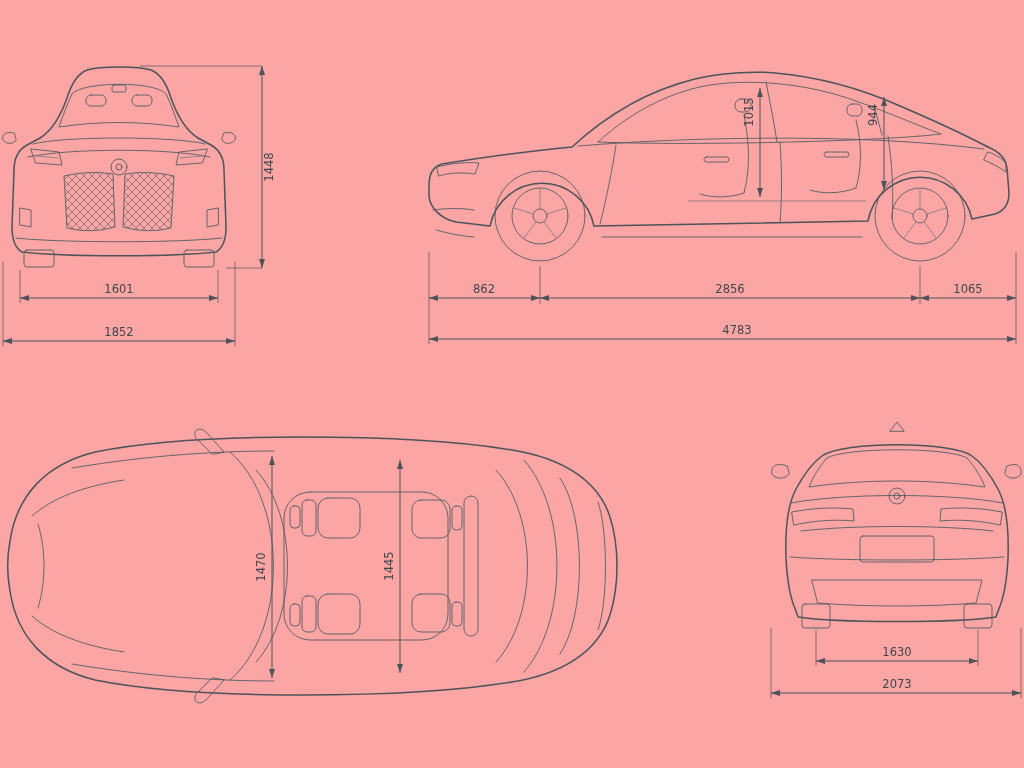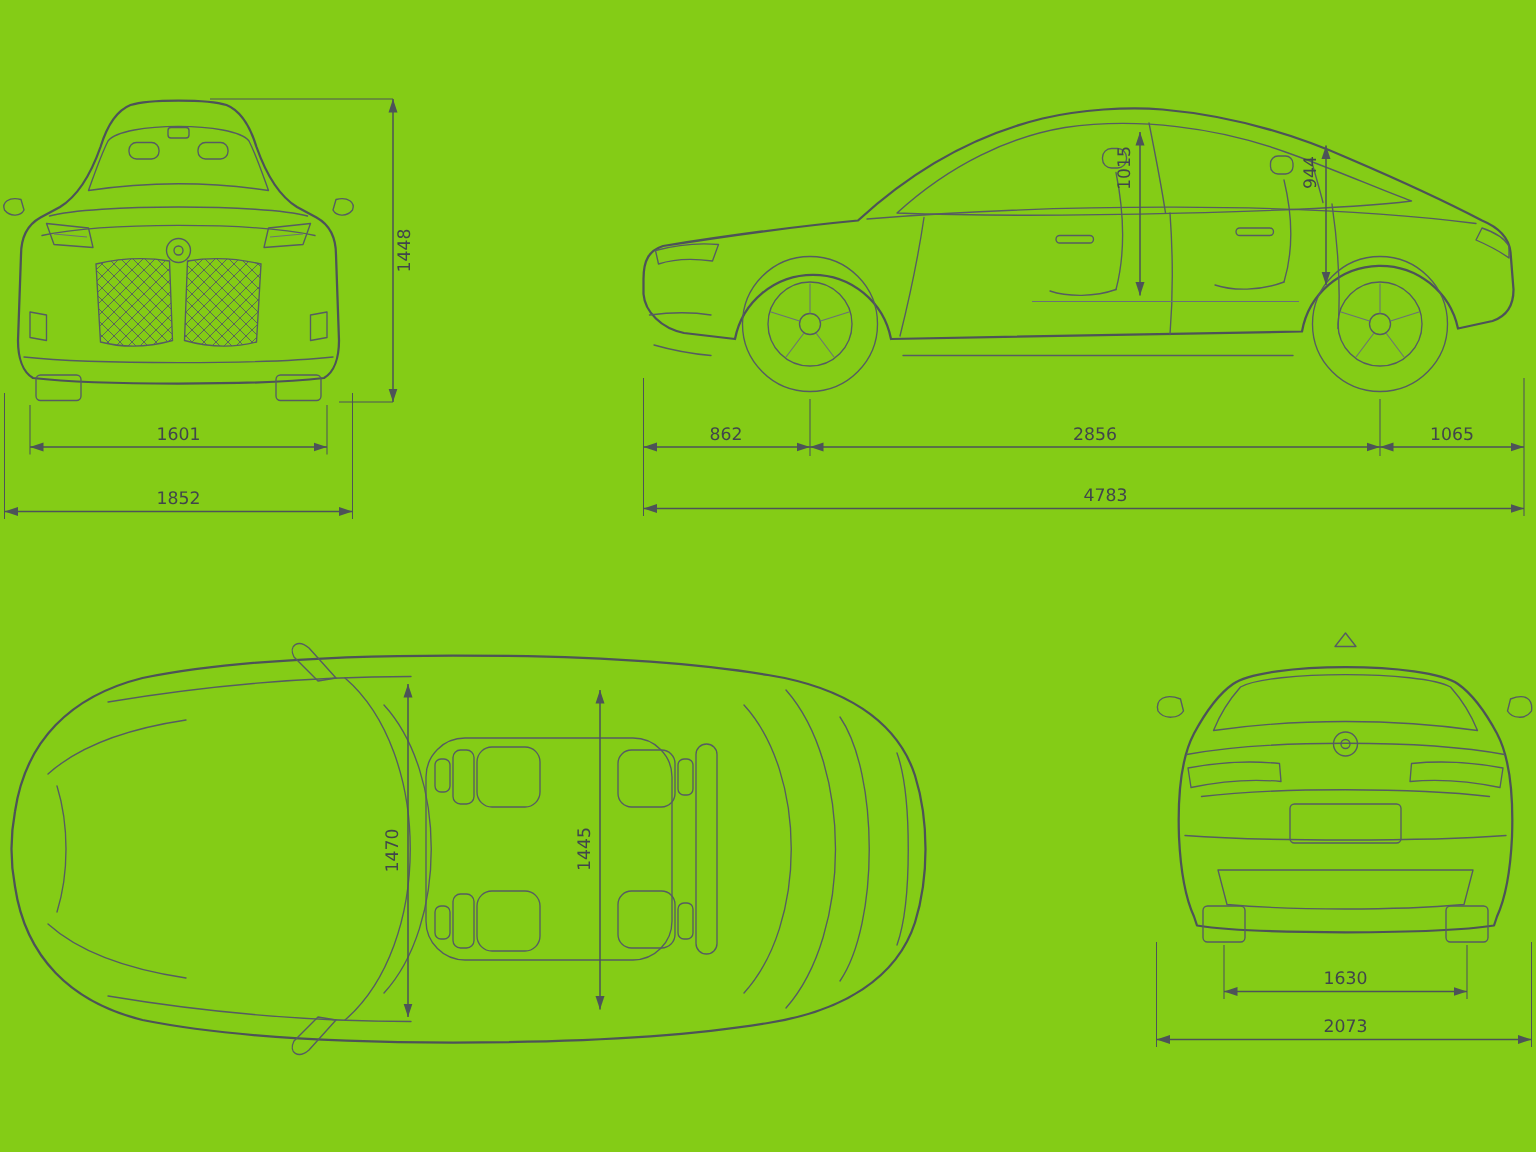--- a/index.html
+++ b/index.html
@@ -1,16 +1,16 @@
 <!DOCTYPE html>
 <html><head>
 <meta charset="utf-8">
 <style>
   html,body{margin:0;padding:0;background:#ffffff;}
-  .stage{width:1024px;height:768px;background:#84cc16;position:relative;overflow:hidden;}
+  .stage{width:1024px;height:768px;background:#fca5a5;position:relative;overflow:hidden;}
   svg{display:block;}
   .ol{fill:none;stroke:#4d5358;stroke-width:1.5;stroke-linejoin:round;stroke-linecap:round;}
   .il{fill:none;stroke:#565c62;stroke-width:0.9;stroke-linejoin:round;stroke-linecap:round;}
   .thin{fill:none;stroke:#6b7177;stroke-width:0.7;}
   .mesh-fill{fill:url(#mesh);stroke:#565c62;stroke-width:0.9;}
   .dim{stroke:#4d5358;stroke-width:1;fill:none;}
   .ext{stroke:#4d5358;stroke-width:0.7;fill:none;}
   .dimtext{font:11.5px "DejaVu Sans","Liberation Sans",sans-serif;fill:#41464b;}
 </style>
 </head>

